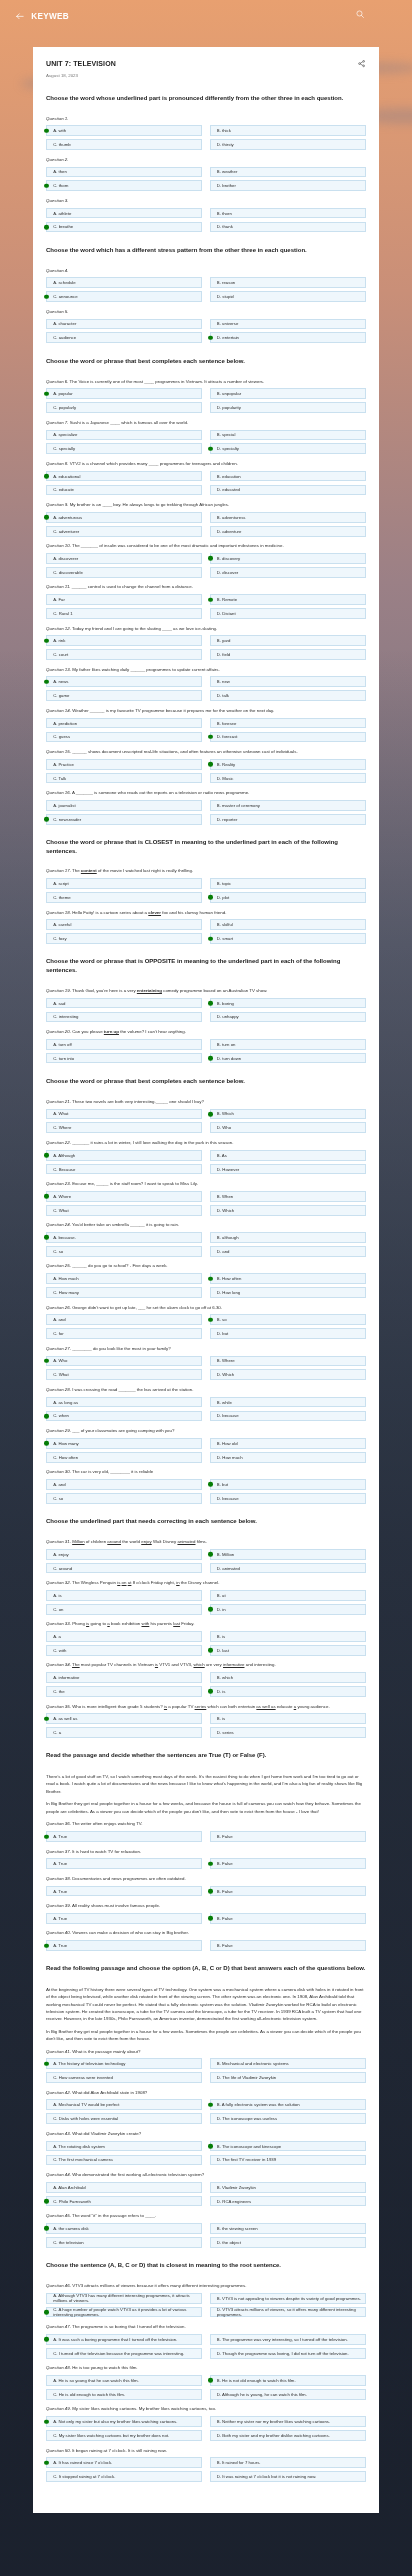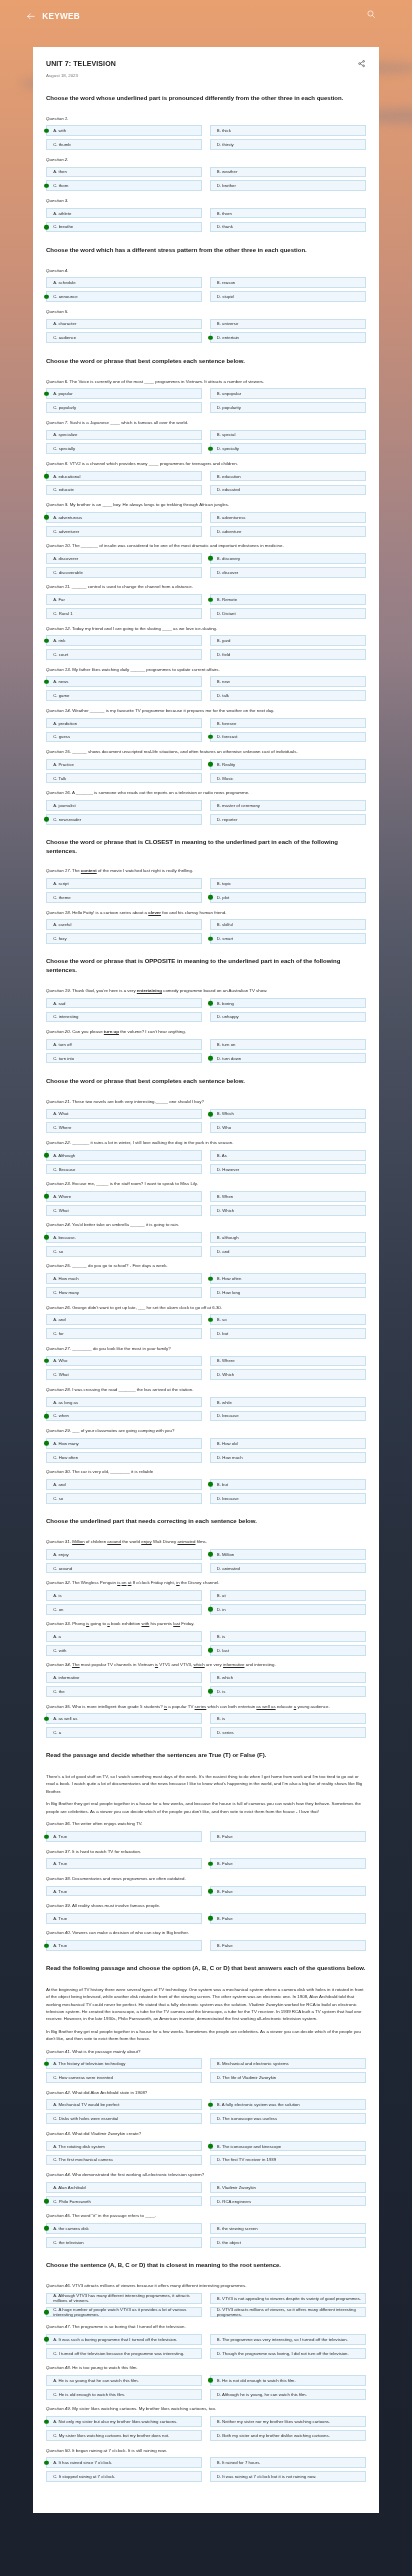--- a/index.html
+++ b/index.html
@@ -22,21 +22,21 @@
     position:absolute; left:0; right:0; bottom:0; height:2988px;
     background:
       linear-gradient(180deg, rgba(40,48,62,0) 0%, rgba(35,42,56,.35) 10%, rgba(30,37,50,.75) 30%, rgba(26,32,44,.95) 60%, #1b2230 100%);
     pointer-events:none;
   }
   .cloud {
     position:absolute; border-radius:50%;
     background: rgba(120,120,140,.30); filter: blur(4.6px);
   }
   .topbar {
-    position:absolute; top:0; left:15px; width:376px; height:32px;
+    position:absolute; top:0; left:4px; width:376px; height:32px;
     display:flex; align-items:center; padding:0 12.4px; z-index:6;
   }
   .back-arrow {
     color:#fff; font-size:8.8px; line-height:1; width:13.4px; cursor:pointer;
     display:flex; align-items:center;
   }
   .brand {
     color:#fff; font-weight:bold; font-size:8.2px; letter-spacing:0.3px;
     margin-left:1.5px;
   }

